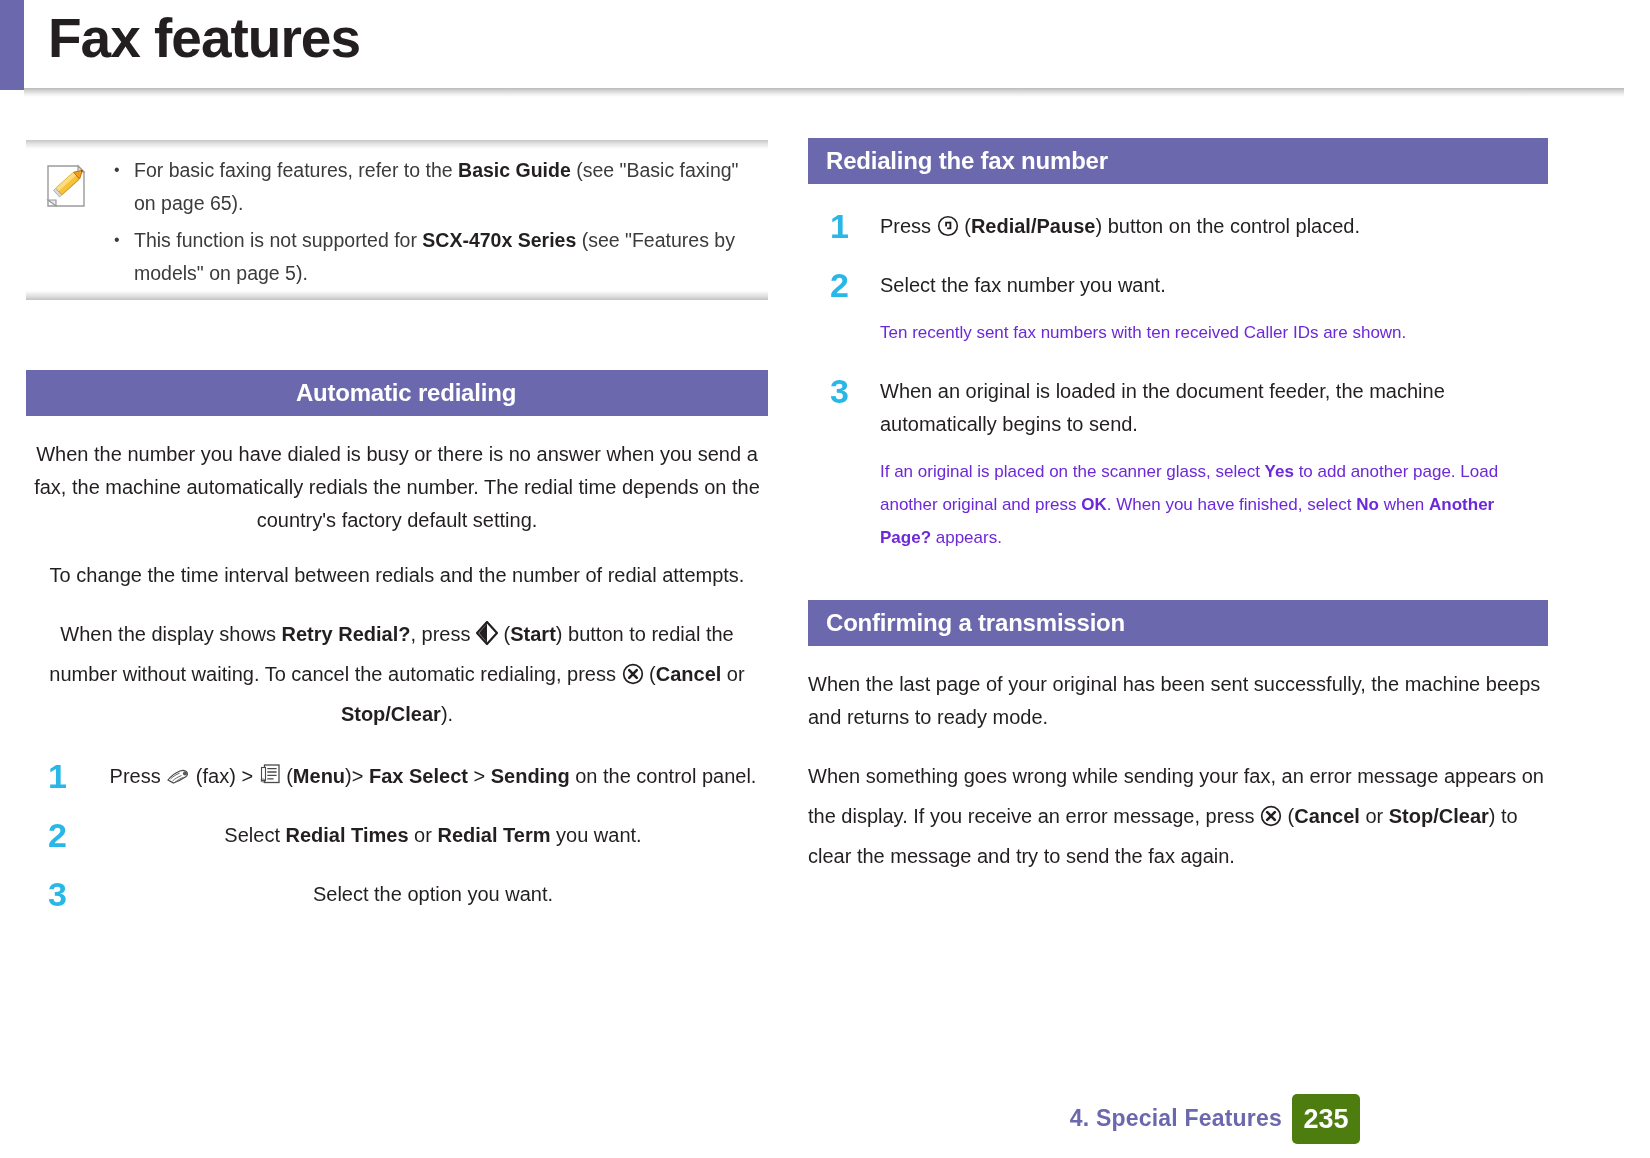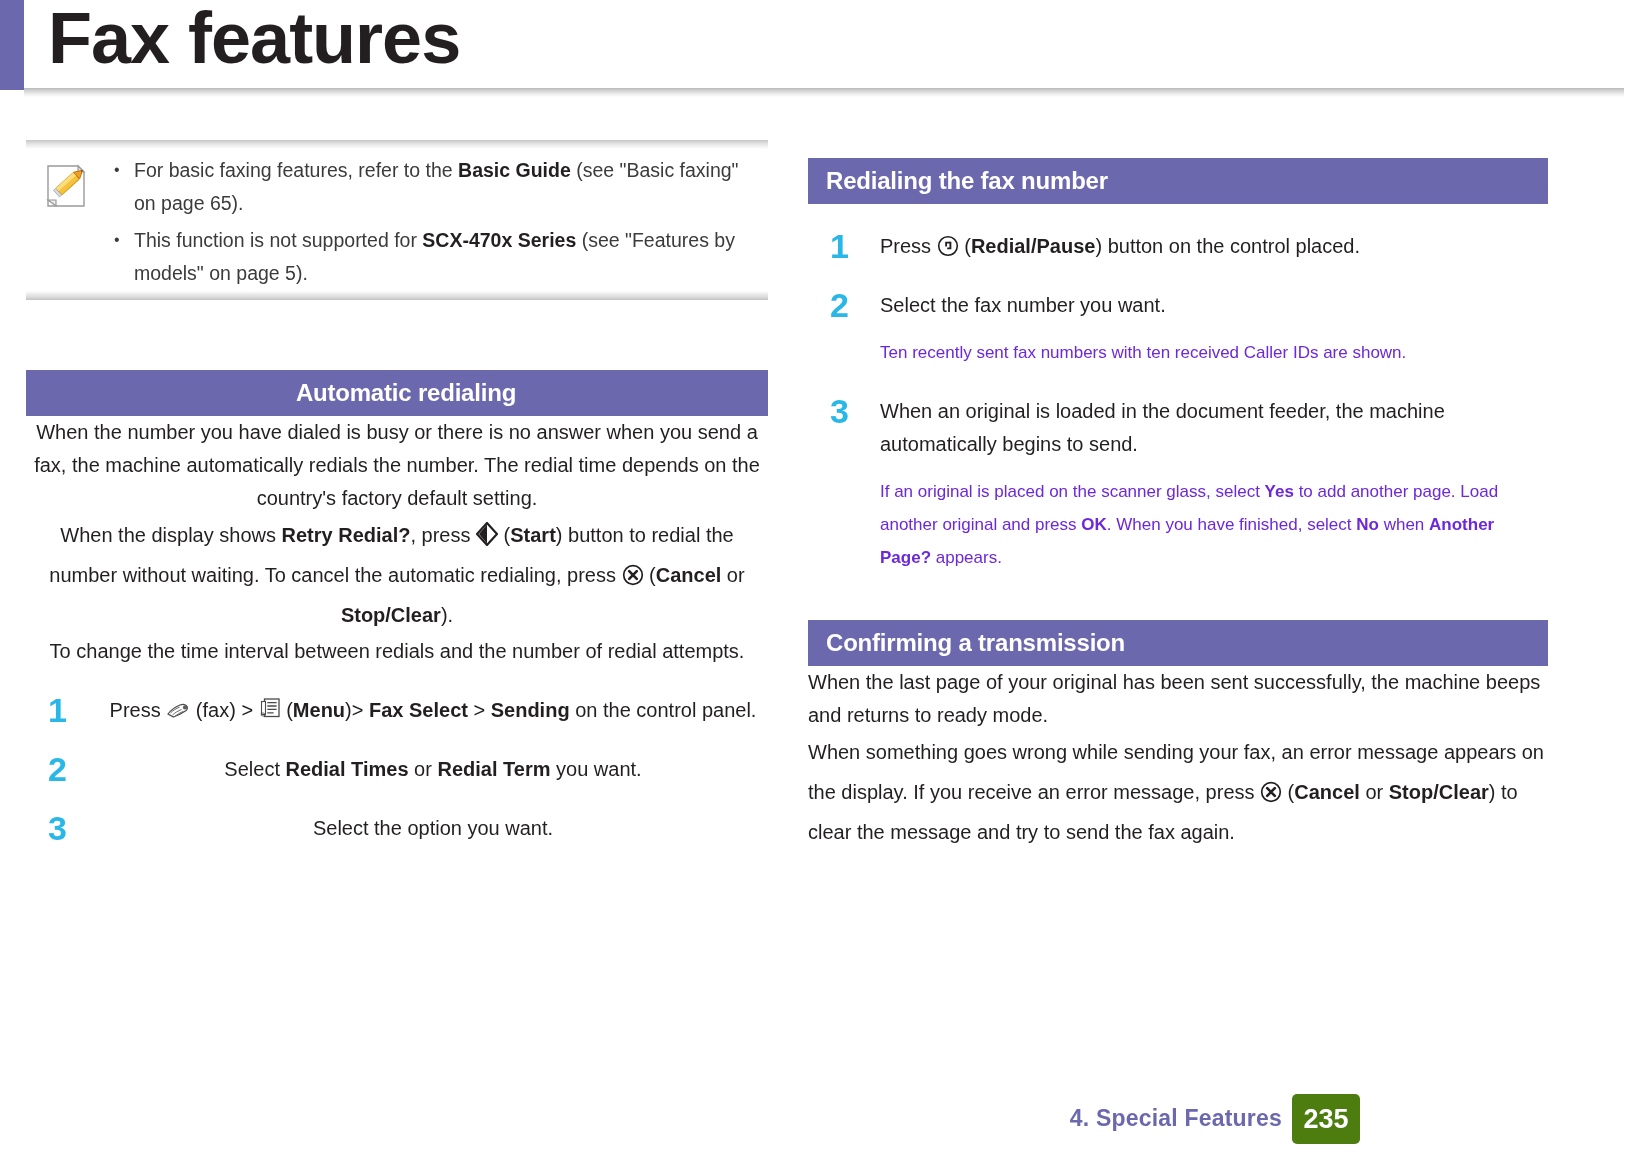--- a/index.html
+++ b/index.html
@@ -13,21 +13,21 @@
   }
 
   
   #page-head { position:absolute; left:0; top:0; width:1650px; height:92px; }
   #title-bar-accent {
     position:absolute; left:0; top:0; width:24px; height:90px;
     background:#6b68ad;
   }
   #page-title {
     position:absolute; left:48px; top:2px;
-    font-size:72px; font-weight:bold; letter-spacing:-1px;
+    font-size:55px; font-weight:bold; letter-spacing:-1px;
     color:#231f20; line-height:72px;
     font-family:"Liberation Sans", sans-serif;
   }
   #title-rule {
     position:absolute; left:24px; top:88px; width:1600px; height:9px;
     background:linear-gradient(to bottom, #b9b9b9 0%, #d8d8d8 35%, #f2f2f2 75%, #ffffff 100%);
   }
 
   
   .col { position:absolute; top:0; }
@@ -62,20 +62,21 @@
     background:#6b68ad; color:#ffffff;
     font-size:24px; font-weight:bold;
     height:46px; line-height:46px;
     padding-left:18px;
     letter-spacing:-0.2px;
   }
 
   
   .para {
     font-size:20px; line-height:33px; color:#231f20;
+    margin-top:22px;
   }
   .para b { font-weight:bold; }
   .para.loose { line-height:40px; }
 
   
   ol.steps { list-style:none; margin-top:26px; }
   ol.steps > li {
     position:relative; padding-left:72px; margin-bottom:26px;
   }
   ol.steps > li .num {
@@ -147,31 +148,31 @@
   </ul>
   <div id="note-bottom-rule"></div>
 </div>
 
 <div class="col" id="col-left" style="top:370px;">
 
   <div class="section-header">Automatic redialing</div>
 
   <p class="para">When the number you have dialed is busy or there is no answer when you send a fax, the machine automatically redials the number. The redial time depends on the country's factory default setting.</p>
 
+  <p class="para">To change the time interval between redials and the number of redial attempts.</p>
+
   <p class="para loose">
     <span>When the display shows </span><b>Retry Redial?</b><span>, press </span><span class="ic"><svg width="22" height="24" viewBox="0 0 22 24">
           <path d="M11 1 L21 12 L11 23 L1 12 Z" fill="#ffffff" stroke="#231f20" stroke-width="2.2"></path>
           <path d="M11 2.5 L3 12 L11 21.5 Z" fill="#231f20"></path>
         </svg></span><span> (</span><b>Start</b><span>) button to redial the number without waiting. To cancel the automatic redialing, press </span><span class="ic"><svg width="22" height="22" viewBox="0 0 22 22">
           <circle cx="11" cy="11" r="9.3" fill="#ffffff" stroke="#231f20" stroke-width="1.7"></circle>
           <path d="M7.2 7.2 L14.8 14.8 M14.8 7.2 L7.2 14.8" stroke="#231f20" stroke-width="2.6" stroke-linecap="round"></path>
         </svg></span><span> (</span><b>Cancel</b><span> or </span><b>Stop/Clear</b><span>).</span>
   </p>
-
-  <p class="para">To change the time interval between redials and the number of redial attempts.</p>
 
   <ol class="steps">
     <li>
       <span class="num">1</span>
       <div class="step-text">
         <span>Press </span><span class="ic"><svg width="24" height="22" viewBox="0 0 24 22">
               <path d="M2 15 C5 11 9 8 14 6 C16.5 5 19 5.2 20.5 6.7 C22 8.2 21.6 10.6 19.8 11.8 C16 14.3 12 16.5 7.5 18 Z" fill="#ffffff" stroke="#4a4a4a" stroke-width="1.2"></path>
               <path d="M4.5 14 C7 11.5 10 9.6 13.5 8.2" stroke="#6a6a6a" stroke-width="1" fill="none"></path>
               <path d="M6.5 16 C9 13.7 12 11.9 15.5 10.5" stroke="#6a6a6a" stroke-width="1" fill="none"></path>
               <path d="M8.5 17.6 C11 15.4 14 13.6 17.4 12.3" stroke="#6a6a6a" stroke-width="1" fill="none"></path>
@@ -190,21 +191,21 @@
         <span>Select </span><b>Redial Times</b><span> or </span><b>Redial Term</b><span> you want.</span>
       </div>
     </li>
     <li>
       <span class="num">3</span>
       <div class="step-text">Select the option you want.</div>
     </li>
   </ol>
 </div>
 
-<div class="col" id="col-right" style="top:158px;">
+<div class="col" id="col-right" style="top:138px;">
 
   <div class="section-header">Redialing the fax number</div>
 
   <ol class="steps">
     <li>
       <span class="num">1</span>
       <div class="step-text">
         <span>Press </span><span class="ic"><svg width="22" height="22" viewBox="0 0 22 22">
               <circle cx="11" cy="11" r="9.3" fill="#ffffff" stroke="#231f20" stroke-width="1.6"></circle>
               <path d="M13.4 6.8 H8.2 V11.4 H10.0 V8.4 H13.4 Z" fill="#231f20"></path>

